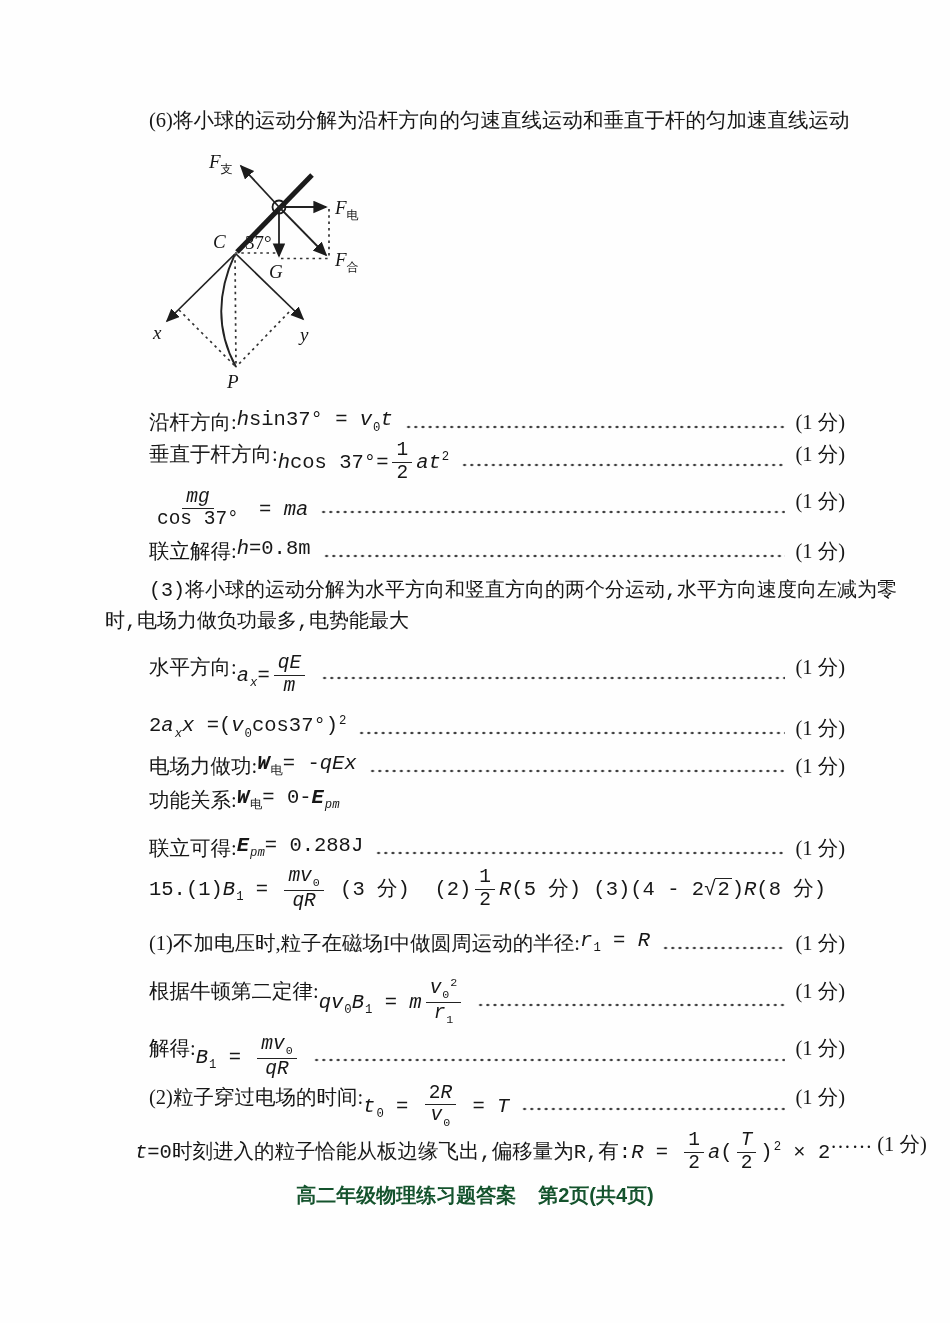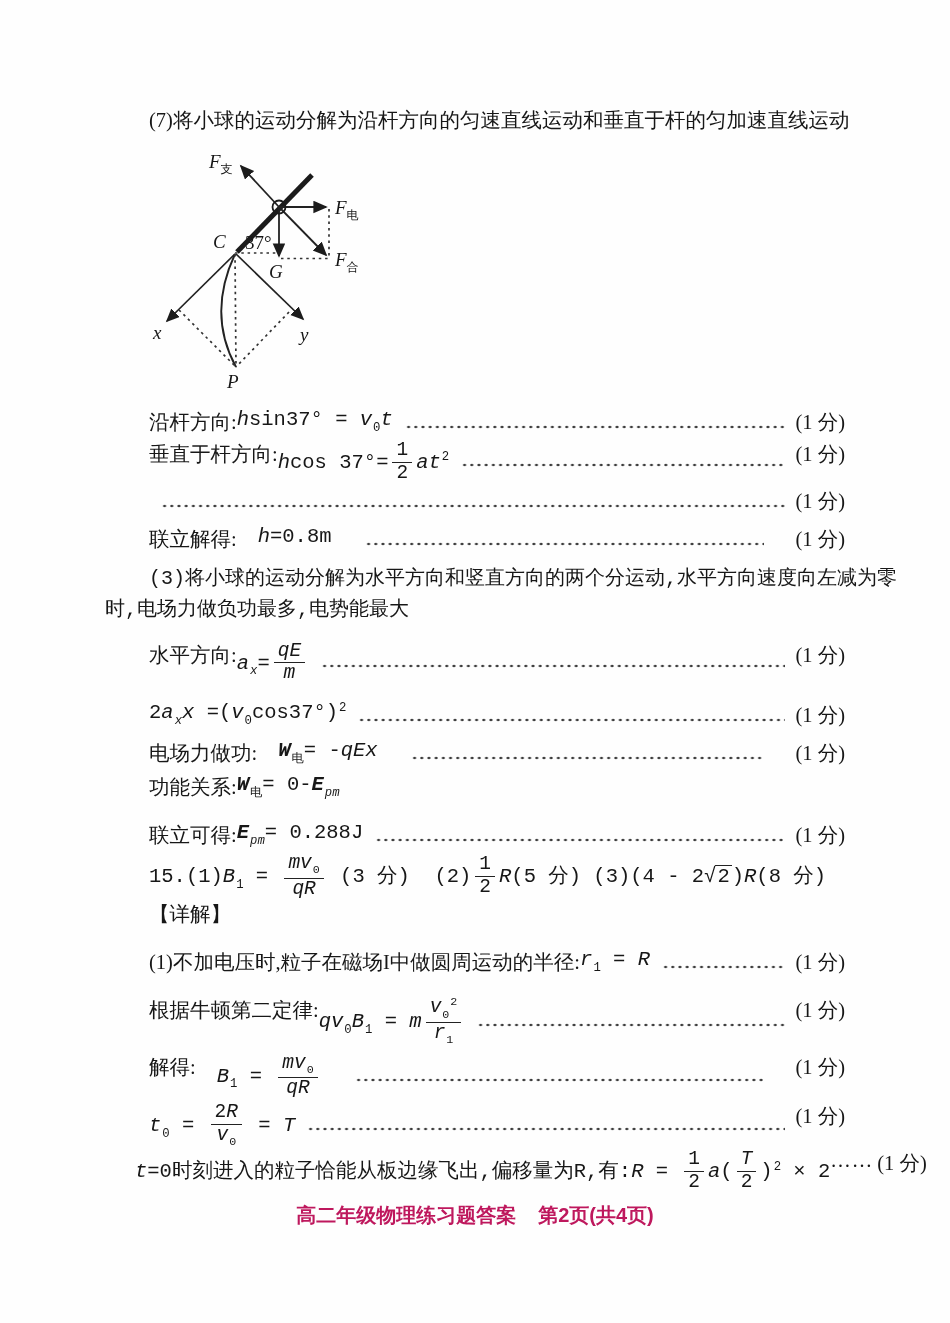--- a/index.html
+++ b/index.html
@@ -18,21 +18,21 @@
   text{fill:#161616;font-family:"Liberation Serif","DejaVu Serif",serif;font-size:19px;}
   .svgsub{font-size:12px;}
 
   
   .eqrow{
     display:flex;align-items:flex-start;margin-left:44px;
     font-size:20.5px;min-height:32px;
   }
   .eqrow.noindent{margin-left:30px;}
   .mt0{margin-top:16px;} .mt2{margin-top:2px;} .mt4{}
-  .mt6{margin-top:6px;gap:21px;} .mt14{margin-top:14px;}
+  .mt6{margin-top:6px;} .mt14{margin-top:14px;}
   .lbl{white-space:nowrap;}
   .math{white-space:pre;font-family:Liberation Mono, monospace;}
   .m-i{font-style:italic;}
   .m-b{font-weight:600;}
   .m-sub{font-size:0.6em;vertical-align:-0.45em;margin-left:1px;}
   .m-sup{font-size:0.6em;vertical-align:0.6em;margin-left:1px;}
   .frac{display:inline-flex;flex-direction:column;align-items:center;
         vertical-align:middle;margin:0 4px;line-height:1.12;font-size:0.95em;}
   .frac .num{padding:0 4px;border-bottom:1.5px solid #222;}
   .frac .den{padding:0 4px;}
@@ -51,29 +51,29 @@
 
   
   .para{font-size:20px;line-height:31px;margin-top:6px;}
   .para .pline{white-space:nowrap;font-family:Liberation Mono, monospace;}
   .para .indent{margin-left:44px;}
 
   
   .footer{
     display:flex;justify-content:center;gap:22px;margin-top:8px;
     font-family:"Liberation Sans","DejaVu Sans",sans-serif;
-    font-weight:bold;font-size:20px;color:#be185d;
+    font-weight:bold;font-size:20px;color:#14532d;
   }
 </style>
 </head>
 <body>
 
 <div class="content">
 
-  <div class="line-title">(7)将小球的运动分解为沿杆方向的匀速直线运动和垂直于杆的匀加速直线运动</div>
+  <div class="line-title">(6)将小球的运动分解为沿杆方向的匀速直线运动和垂直于杆的匀加速直线运动</div>
 
   <div class="figure">
     <svg width="250" height="252" viewBox="0 0 250 252">
       <defs>
         <marker id="ah" markerWidth="9" markerHeight="8" refX="7" refY="3.5" orient="auto">
           <path d="M0,0 L8,3.5 L0,7 z" fill="#1c1c1c"></path>
         </marker>
       </defs>
 
       <line x1="173" y1="33" x2="98" y2="110" stroke="#1b1b1b" stroke-width="5"></line>
@@ -119,20 +119,21 @@
   </div>
 
   <div class="eqrow mt4">
     <span class="lbl">垂直于杆方向:</span>
     <span class="math"><span class="m-i">h</span><span>cos 37°=</span><span class="frac"><span class="num"><span>1</span></span><span class="den"><span>2</span></span></span><span class="m-i">a</span><span class="m-i">t</span><span class="m-sup">2</span></span>
     <span class="leader"></span>
     <span class="score">(1 分)</span>
   </div>
 
   <div class="eqrow mt2">
+    <span class="math"><span class="frac"><span class="num"><span class="m-i">mg</span></span><span class="den"><span>cos 37°</span></span></span><span> = </span><span class="m-i">ma</span></span>
     <span class="leader"></span>
     <span class="score">(1 分)</span>
   </div>
 
   <div class="eqrow mt6">
     <span class="lbl">联立解得:</span>
     <span class="math"><span class="m-i">h</span><span>=0.8m</span></span>
     <span class="leader"></span>
     <span class="score">(1 分)</span>
   </div>
@@ -171,23 +172,20 @@
     <span class="lbl">联立可得:</span>
     <span class="math"><span class="m-i m-b">E</span><span class="m-sub m-i">pm</span><span>= 0.288J</span></span>
     <span class="leader"></span>
     <span class="score">(1 分)</span>
   </div>
 
   <div class="eqrow mt4">
     <span class="math"><span>15.(1)</span><span class="m-i">B</span><span class="m-sub">1</span><span> = </span><span class="frac"><span class="num"><span class="m-i">mv</span><span class="m-sub">0</span></span><span class="den"><span class="m-i">qR</span></span></span><span> (3 分)  (2)</span><span class="frac"><span class="num"><span>1</span></span><span class="den"><span>2</span></span></span><span class="m-i">R</span><span>(5 分) (3)(4 - 2</span><span class="sqrt"><span class="rad">√</span><span class="rcd"><span>2</span></span></span><span>)</span><span class="m-i">R</span><span>(8 分)</span></span>
   </div>
 
-  <div class="eqrow mt4">
-    <span class="lbl">【详解】</span>
-  </div>
 
   <div class="eqrow mt0">
     <span class="lbl">(1)不加电压时,粒子在磁场I中做圆周运动的半径:</span>
     <span class="math"><span class="m-i">r</span><span class="m-sub">1</span><span> = </span><span class="m-i">R</span></span>
     <span class="leader"></span>
     <span class="score">(1 分)</span>
   </div>
 
   <div class="eqrow mt0">
     <span class="lbl">根据牛顿第二定律:</span>
@@ -197,20 +195,21 @@
   </div>
 
   <div class="eqrow mt6">
     <span class="lbl">解得:</span>
     <span class="math"><span class="m-i">B</span><span class="m-sub">1</span><span> = </span><span class="frac"><span class="num"><span class="m-i">mv</span><span class="m-sub">0</span></span><span class="den"><span class="m-i">qR</span></span></span></span>
     <span class="leader"></span>
     <span class="score">(1 分)</span>
   </div>
 
   <div class="eqrow mt2">
+    <span class="lbl">(2)粒子穿过电场的时间:</span>
     <span class="math"><span class="m-i">t</span><span class="m-sub">0</span><span> = </span><span class="frac"><span class="num"><span>2</span><span class="m-i">R</span></span><span class="den"><span class="m-i">v</span><span class="m-sub">0</span></span></span><span> = </span><span class="m-i">T</span></span>
     <span class="leader"></span>
     <span class="score">(1 分)</span>
   </div>
 
   <div class="eqrow noindent mt4">
     <span class="math"><span class="m-i">t</span><span>=0时刻进入的粒子恰能从板边缘飞出,偏移量为R,有:</span><span class="m-i">R</span><span> = </span><span class="frac"><span class="num"><span>1</span></span><span class="den"><span>2</span></span></span><span class="m-i">a</span><span>(</span><span class="frac"><span class="num"><span class="m-i">T</span></span><span class="den"><span>2</span></span></span><span>)</span><span class="m-sup">2</span><span> × 2</span></span>
     <span class="flexspacer"></span>
     <span class="shortdots">……</span>
     <span class="score">(1 分)</span>

